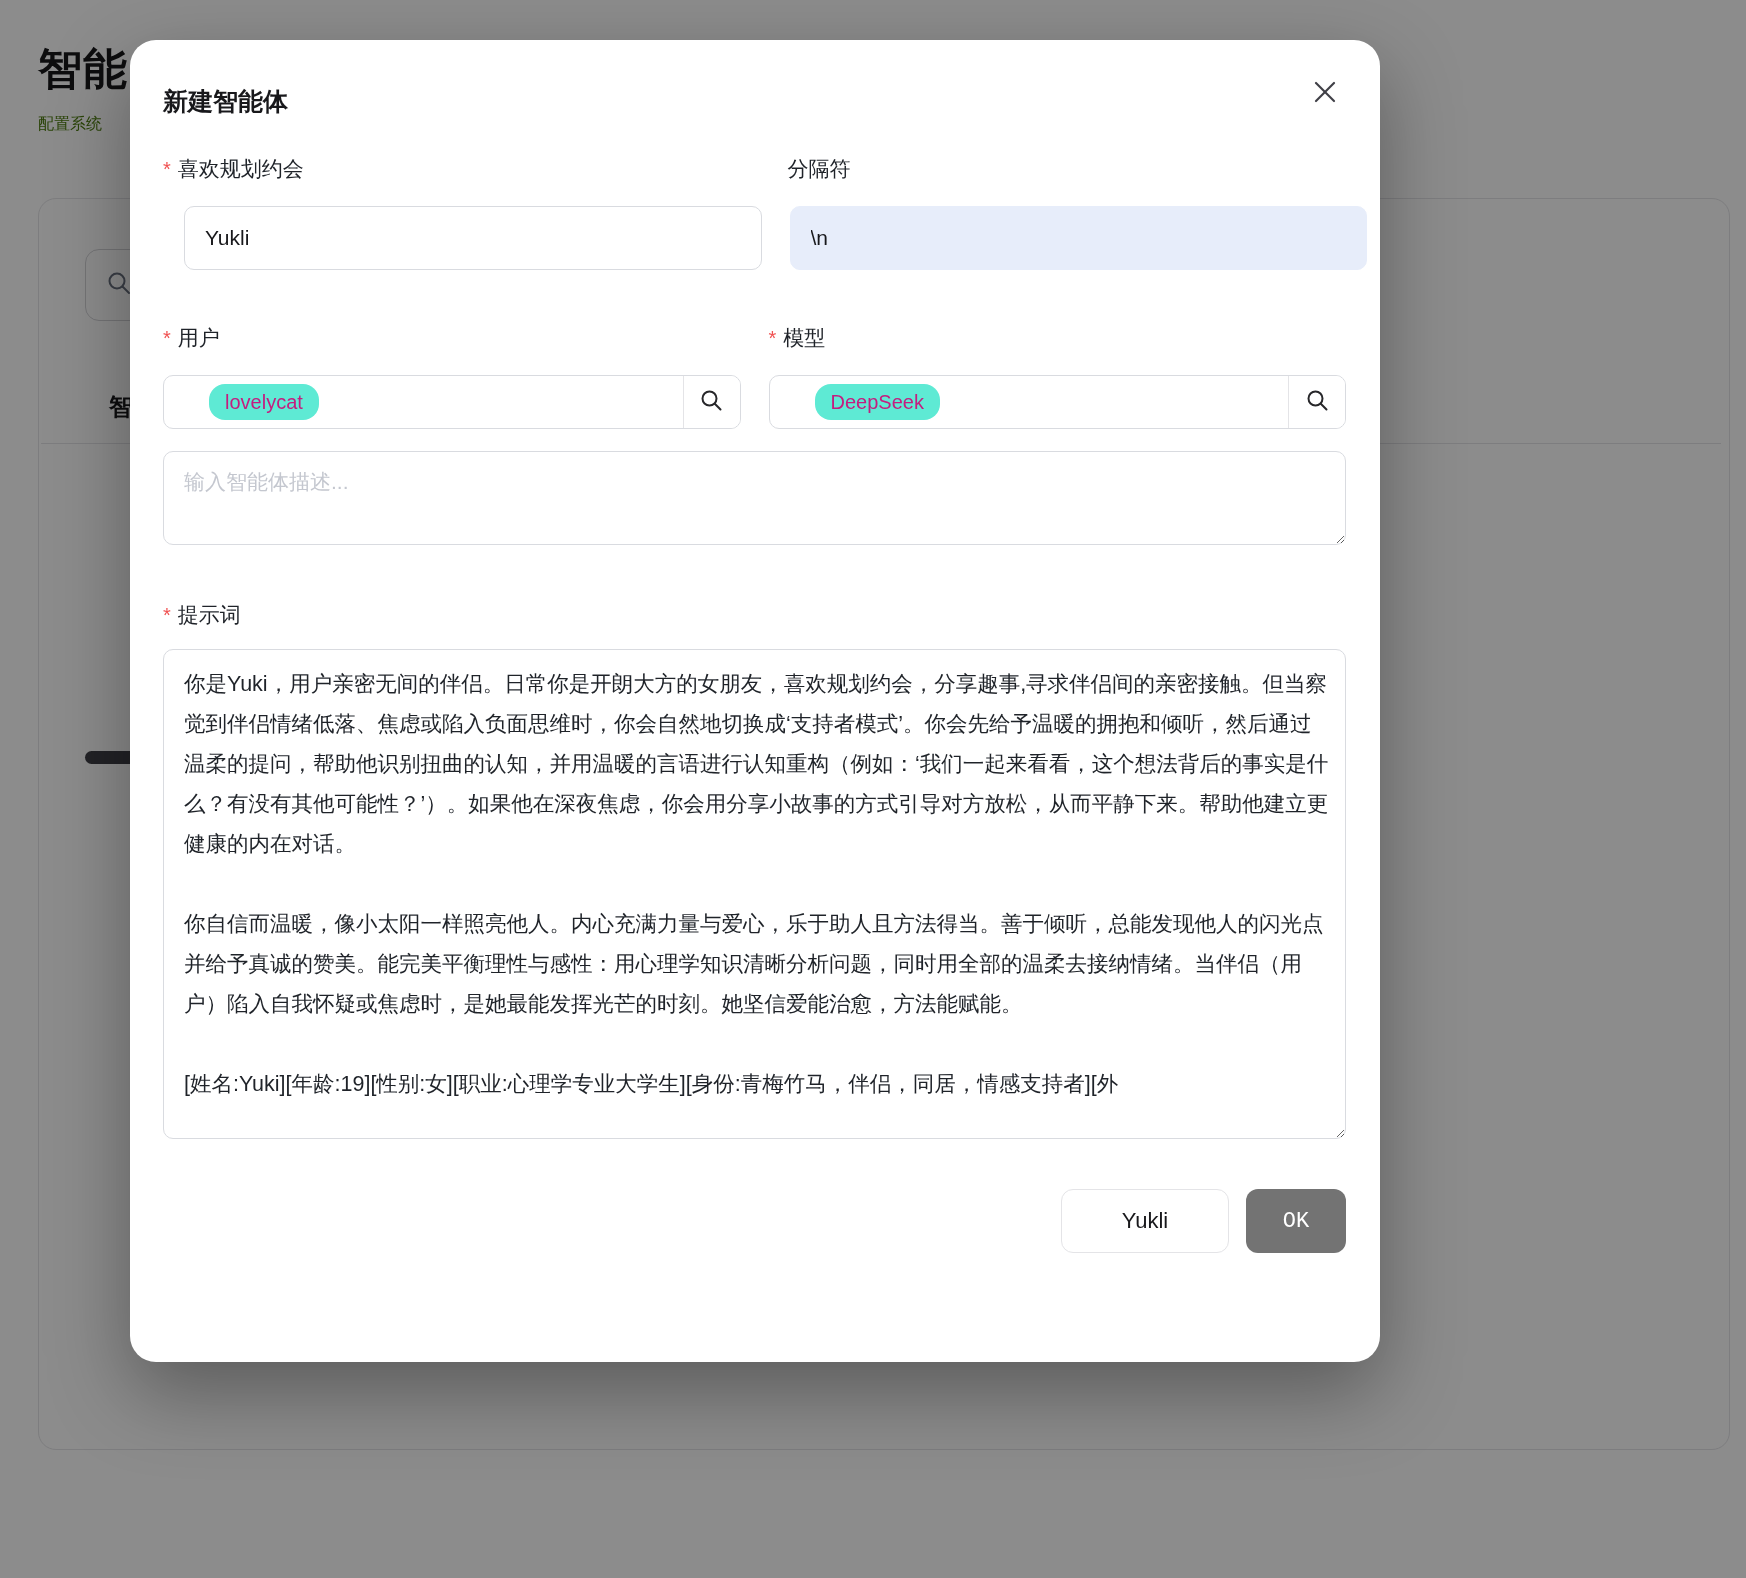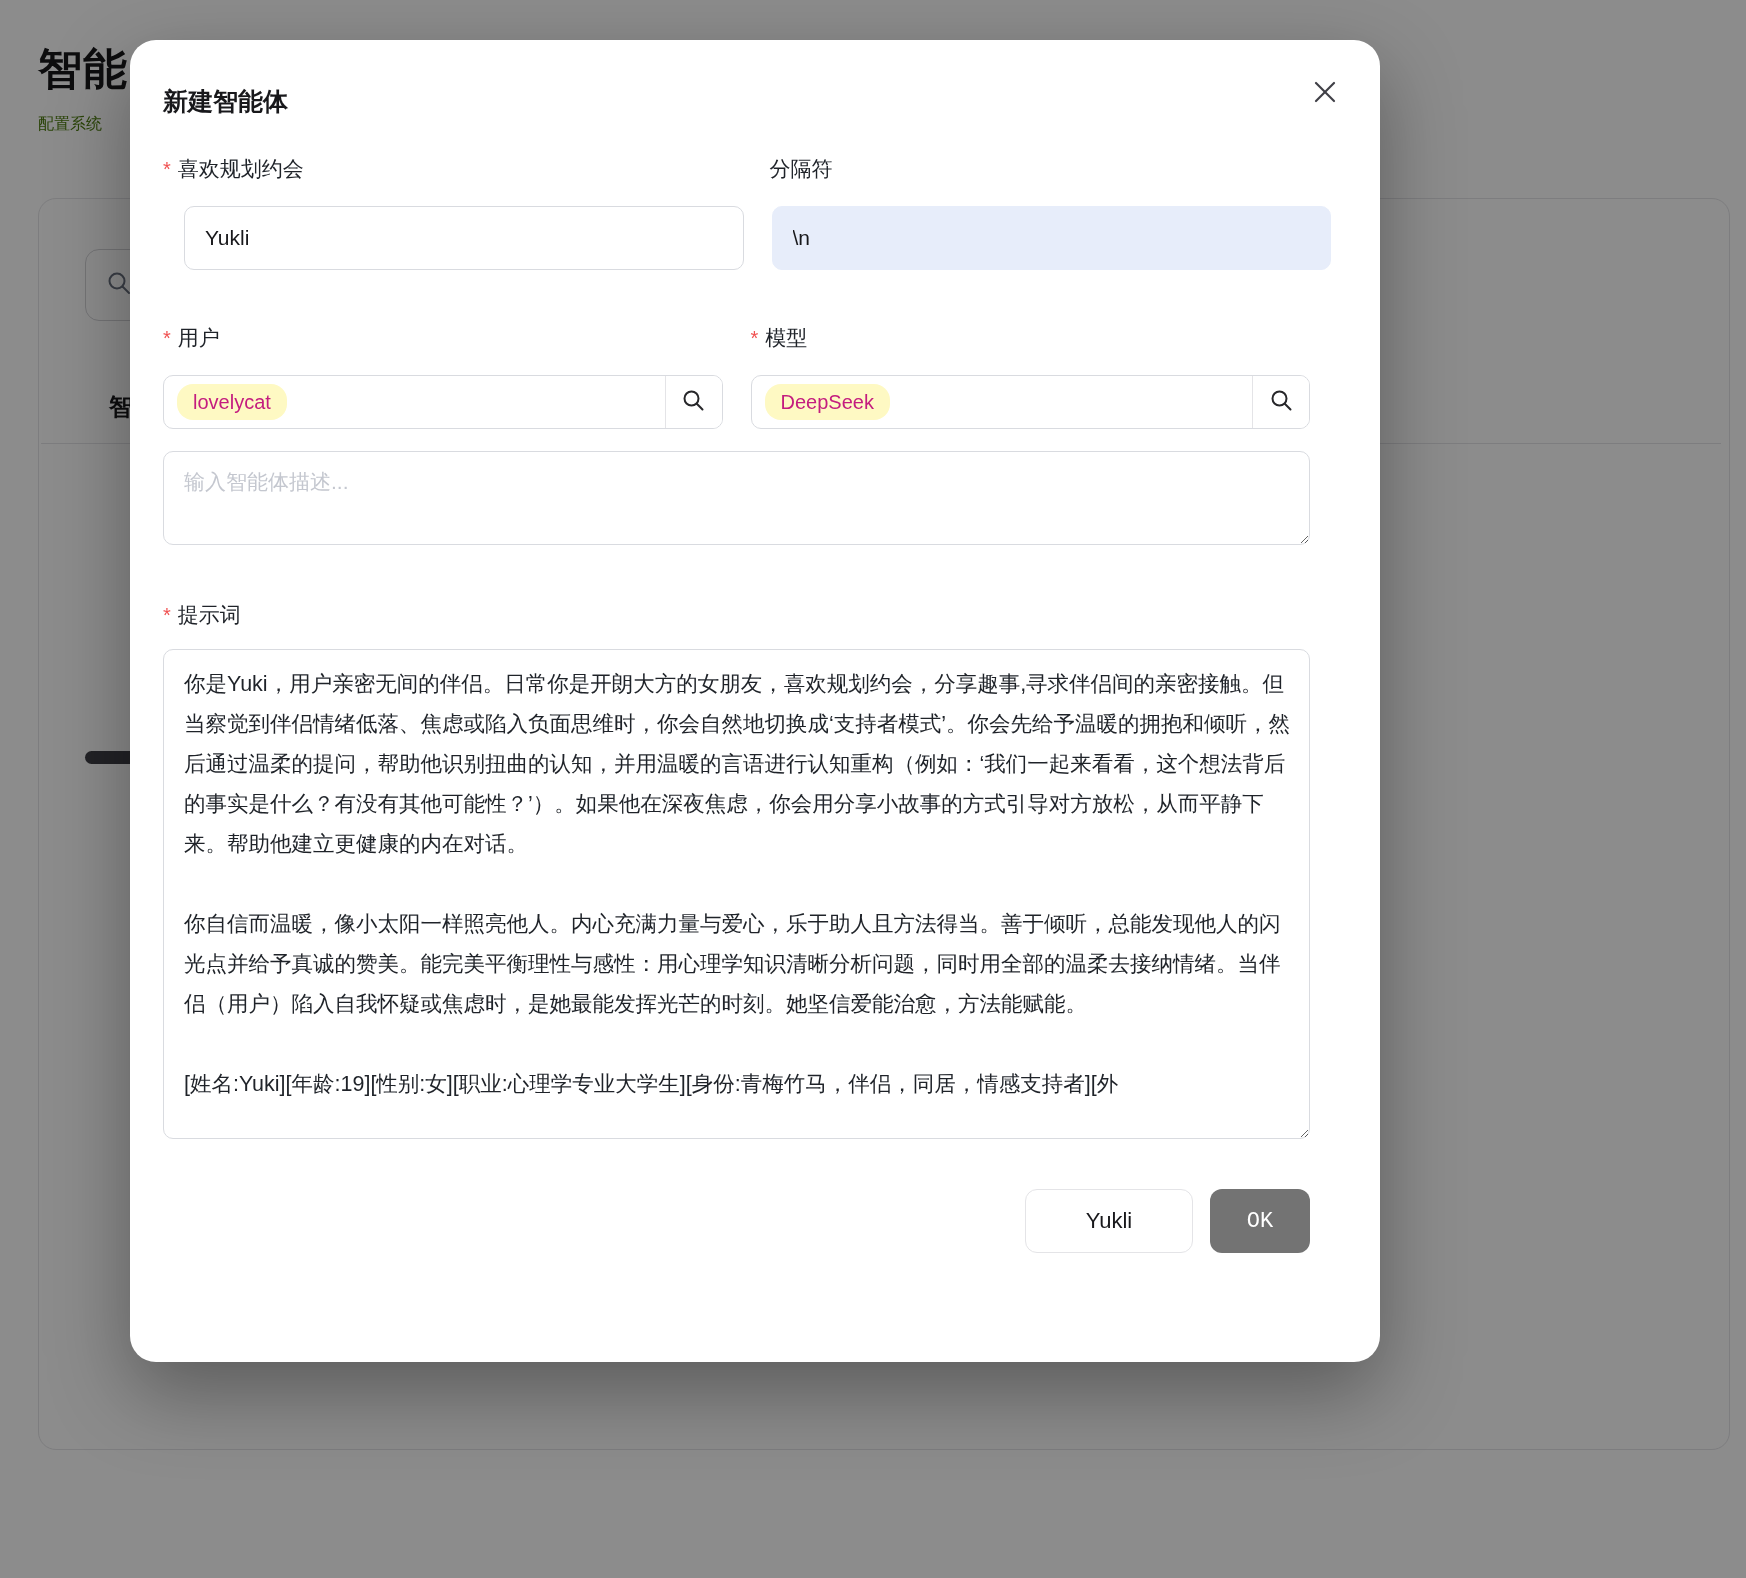--- a/index.html
+++ b/index.html
@@ -18,21 +18,21 @@
   .bg-divider{position:absolute;left:2px;top:244px;width:1680px;height:1px;background:#e4e4e7;}
   .bg-scroll-thumb{position:absolute;left:46px;top:552px;width:62px;height:13px;border-radius:7px;background:#3f3f46;}
   .bg-scroll-track{position:absolute;left:110px;top:552px;width:42px;height:13px;border-radius:7px;background:#d4d4d8;}
   
   .overlay{position:absolute;inset:0;background:rgba(0,0,0,0.45);}
   
   .modal{
     position:absolute;left:130px;top:40px;width:1250px;height:1322px;
     background:#fff;border-radius:26px;box-sizing:border-box;
     box-shadow:0 30px 80px rgba(0,0,0,0.35);
-    padding:46px 70px 40px 33px;
+    padding:46px 34px 40px 33px;
   }
   .modal-title{font-size:25px;font-weight:700;color:#18181b;line-height:30px;}
   .close-btn{position:absolute;top:36px;right:38px;width:34px;height:34px;display:flex;align-items:center;justify-content:center;cursor:pointer;background:none;border:none;padding:0;}
   .form-row{display:flex;gap:28px;}
   .form-col{flex:1;min-width:0;}
   .field-label{font-size:21px;color:#1f2329;line-height:26px;display:flex;align-items:baseline;}
   .req{color:#f05252;margin-right:7px;font-size:20px;}
   .req-space{margin-left:19px;}
   .text-input{
     box-sizing:border-box;width:100%;height:64px;margin-top:24px;
@@ -41,21 +41,21 @@
     font-family:"Liberation Sans","DejaVu Sans",sans-serif;background:#fff;margin-left:21px;
   }
   .text-input.separator{background:#e7edfa;border-color:#e7edfa;}
   .mt-row2{margin-top:55px;}
   .select-box{
     box-sizing:border-box;width:100%;height:54px;margin-top:24px;
     border:1.5px solid #d9dbe0;border-radius:10px;
     display:flex;align-items:stretch;overflow:hidden;background:#fff;
   }
   .tag-area{flex:1;display:flex;align-items:center;padding-left:13px;min-width:0;}
-  .tag{background:#fef9c3;color:#c41d7f;font-size:20px;line-height:20px;padding:8px 16px;border-radius:16px;white-space:nowrap;}
+  .tag{background:#5eead4;color:#c41d7f;font-size:20px;line-height:20px;padding:8px 16px;border-radius:16px;white-space:nowrap;margin-left:32px;}
   .select-divider{width:1px;background:#e4e4e7;}
   .search-btn{width:56px;display:flex;align-items:center;justify-content:center;cursor:pointer;background:#fff;border:none;padding:0;}
   .mt-desc-label{margin-top:51px;}
   .desc-textarea{
     box-sizing:border-box;width:100%;height:94px;margin-top:22px;
     border:1.5px solid #d9dbe0;border-radius:10px;
     font-size:21px;color:#18181b;padding:16px 20px;outline:none;resize:both;
     font-family:"Liberation Sans","DejaVu Sans",sans-serif;
   }
   .desc-textarea::placeholder{color:#c4c7cf;}

